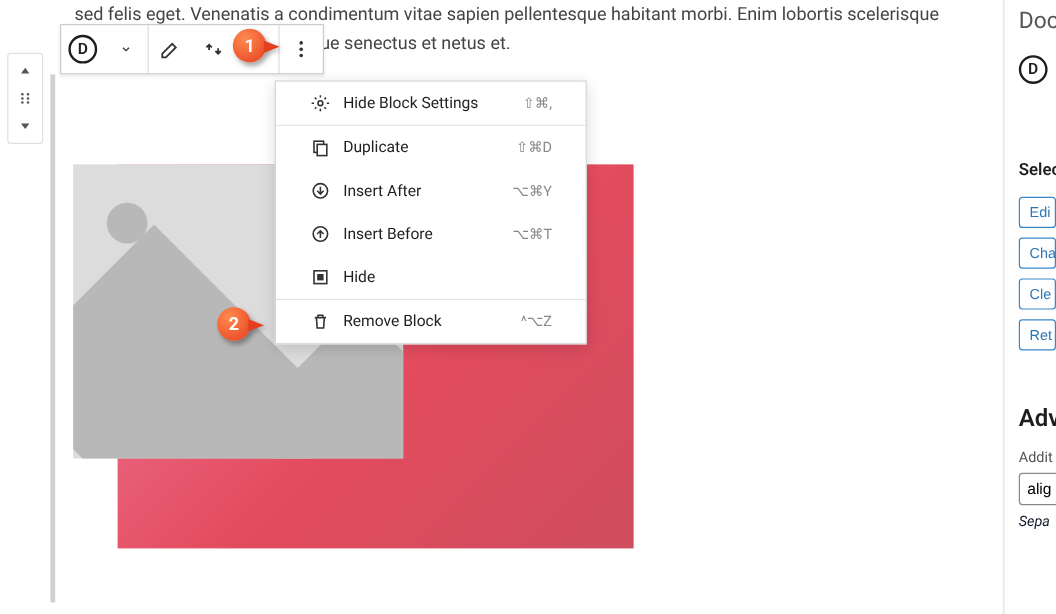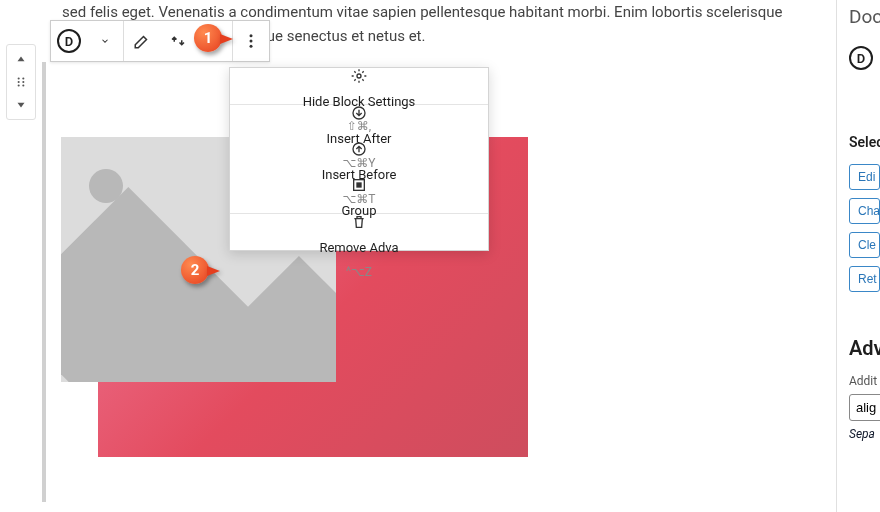--- a/index.html
+++ b/index.html
@@ -14,21 +14,21 @@
 .toolbar .tb { width: 36px; height: 40px; display: flex; align-items: center; justify-content: center; color: #1e1e1e; }
 .toolbar .sep { width: 1px; height: 40px; background: #ddd; }
 .d-circle { width: 24px; height: 24px; border: 2px solid #1e1e1e; border-radius: 50%; display: flex; align-items: center; justify-content: center; font-weight: 600; font-size: 13px; }
 
 .callout { position: absolute; width: 28px; height: 28px; border-radius: 50%; background: radial-gradient(circle at 35% 30%, #ff8a50, #e53e1e); color: #fff; font-weight: 700; display: flex; align-items: center; justify-content: center; box-shadow: 2px 3px 4px rgba(0,0,0,0.35); font-size: 15px; }
 .callout::after { content: ""; position: absolute; right: -11px; top: 10px; border-left: 13px solid #e53e1e; border-top: 5px solid transparent; border-bottom: 5px solid transparent; filter: drop-shadow(2px 2px 2px rgba(0,0,0,0.25)); }
 #c1 { left: 194px; top: 24px; }
 #c2 { left: 181px; top: 256px; }
 
 .dropdown { position: absolute; left: 229px; top: 67px; width: 260px; background: #fff; border: 1px solid #d4d4d4; box-shadow: 0 3px 12px rgba(0,0,0,0.15); }
-.dropdown .item { display: flex; align-items: center; height: 36px; padding: 0 28px; gap: 10px; cursor: pointer; flex-direction: column; }
+.dropdown .item { display: flex; align-items: center; height: 36px; padding: 0 28px; gap: 10px; cursor: pointer; }
 .dropdown .label { flex: 1; }
 .dropdown .shortcut { color: #888; font-size: 12px; }
 .dropdown .div { height: 1px; background: #e4e4e4; }
 .dropdown .icon { width: 18px; height: 18px; display: flex; align-items: center; justify-content: center; color: #1e1e1e; }
 .highlight { outline: 2px dotted #e86b4a; outline-offset: -2px; background: #fdf3ef; }
 
 .canvas { position: absolute; left: 42px; top: 62px; width: 790px; height: 440px; border-left: 4px solid #d0d0d0; }
 .gradient-box { position: absolute; left: 52px; top: 75px; width: 430px; height: 320px; background: linear-gradient(135deg, #f3a9c0 0%, #e9617a 30%, #e34b5e 55%, #ce4d5e 100%); }
 .placeholder { position: absolute; left: 15px; top: 75px; width: 275px; height: 245px; background: #dcdcdc; overflow: hidden; }
 .placeholder::before { content: ""; position: absolute; left: 28px; top: 32px; width: 34px; height: 34px; background: #b8b8b8; border-radius: 50%; }
@@ -132,20 +132,30 @@
           <path d="M12 2v3M12 19v3M4 12H1M23 12h-3M5 5l2 2M17 17l2 2M19 5l-2 2M7 17l-2 2" stroke="#333" stroke-width="2"></path>
         </svg>
       </span>
     <span class="label">Hide Block Settings</span>
     <span class="shortcut">⇧⌘,</span>
   </div>
   <div class="div"></div>
   <div class="item">
     <span class="icon">
         <svg width="16" height="16" viewBox="0 0 24 24">
+          <rect x="4" y="4" width="12" height="14" fill="none" stroke="#333" stroke-width="2"></rect>
+          <rect x="8" y="8" width="12" height="14" fill="#fff" stroke="#333" stroke-width="2"></rect>
+        </svg>
+      </span>
+    <span class="label">Duplicate</span>
+    <span class="shortcut">⇧⌘D</span>
+  </div>
+  <div class="item">
+    <span class="icon">
+        <svg width="16" height="16" viewBox="0 0 24 24">
           <circle cx="12" cy="12" r="9" fill="none" stroke="#333" stroke-width="2"></circle>
           <path d="M12 7v8M8 12l4 4 4-4" stroke="#333" stroke-width="2" fill="none"></path>
         </svg>
       </span>
     <span class="label">Insert After</span>
     <span class="shortcut">⌥⌘Y</span>
   </div>
   <div class="item">
     <span class="icon">
         <svg width="16" height="16" viewBox="0 0 24 24">
@@ -156,30 +166,30 @@
     <span class="label">Insert Before</span>
     <span class="shortcut">⌥⌘T</span>
   </div>
   <div class="item">
     <span class="icon">
         <svg width="16" height="16" viewBox="0 0 24 24">
           <rect x="4" y="4" width="16" height="16" fill="none" stroke="#333" stroke-width="2"></rect>
           <rect x="8" y="8" width="8" height="8" fill="#333"></rect>
         </svg>
       </span>
-    <span class="label">Group</span>
+    <span class="label">Hide</span>
   </div>
   <div class="div"></div>
   <div class="item">
     <span class="icon">
         <svg width="16" height="16" viewBox="0 0 24 24">
           <path d="M5 7h14M9 7V4h6v3M7 7l1 13h8l1-13" stroke="#333" stroke-width="2" fill="none"></path>
         </svg>
       </span>
-    <span class="label">Remove Adva</span>
+    <span class="label">Remove Block</span>
     <span class="shortcut">^⌥Z</span>
   </div>
 </div>
 
 <div class="callout" id="c2">2</div>
 
 <div class="sidebar">
   <div class="tabrow">
     <span>Docu</span>
   </div>

